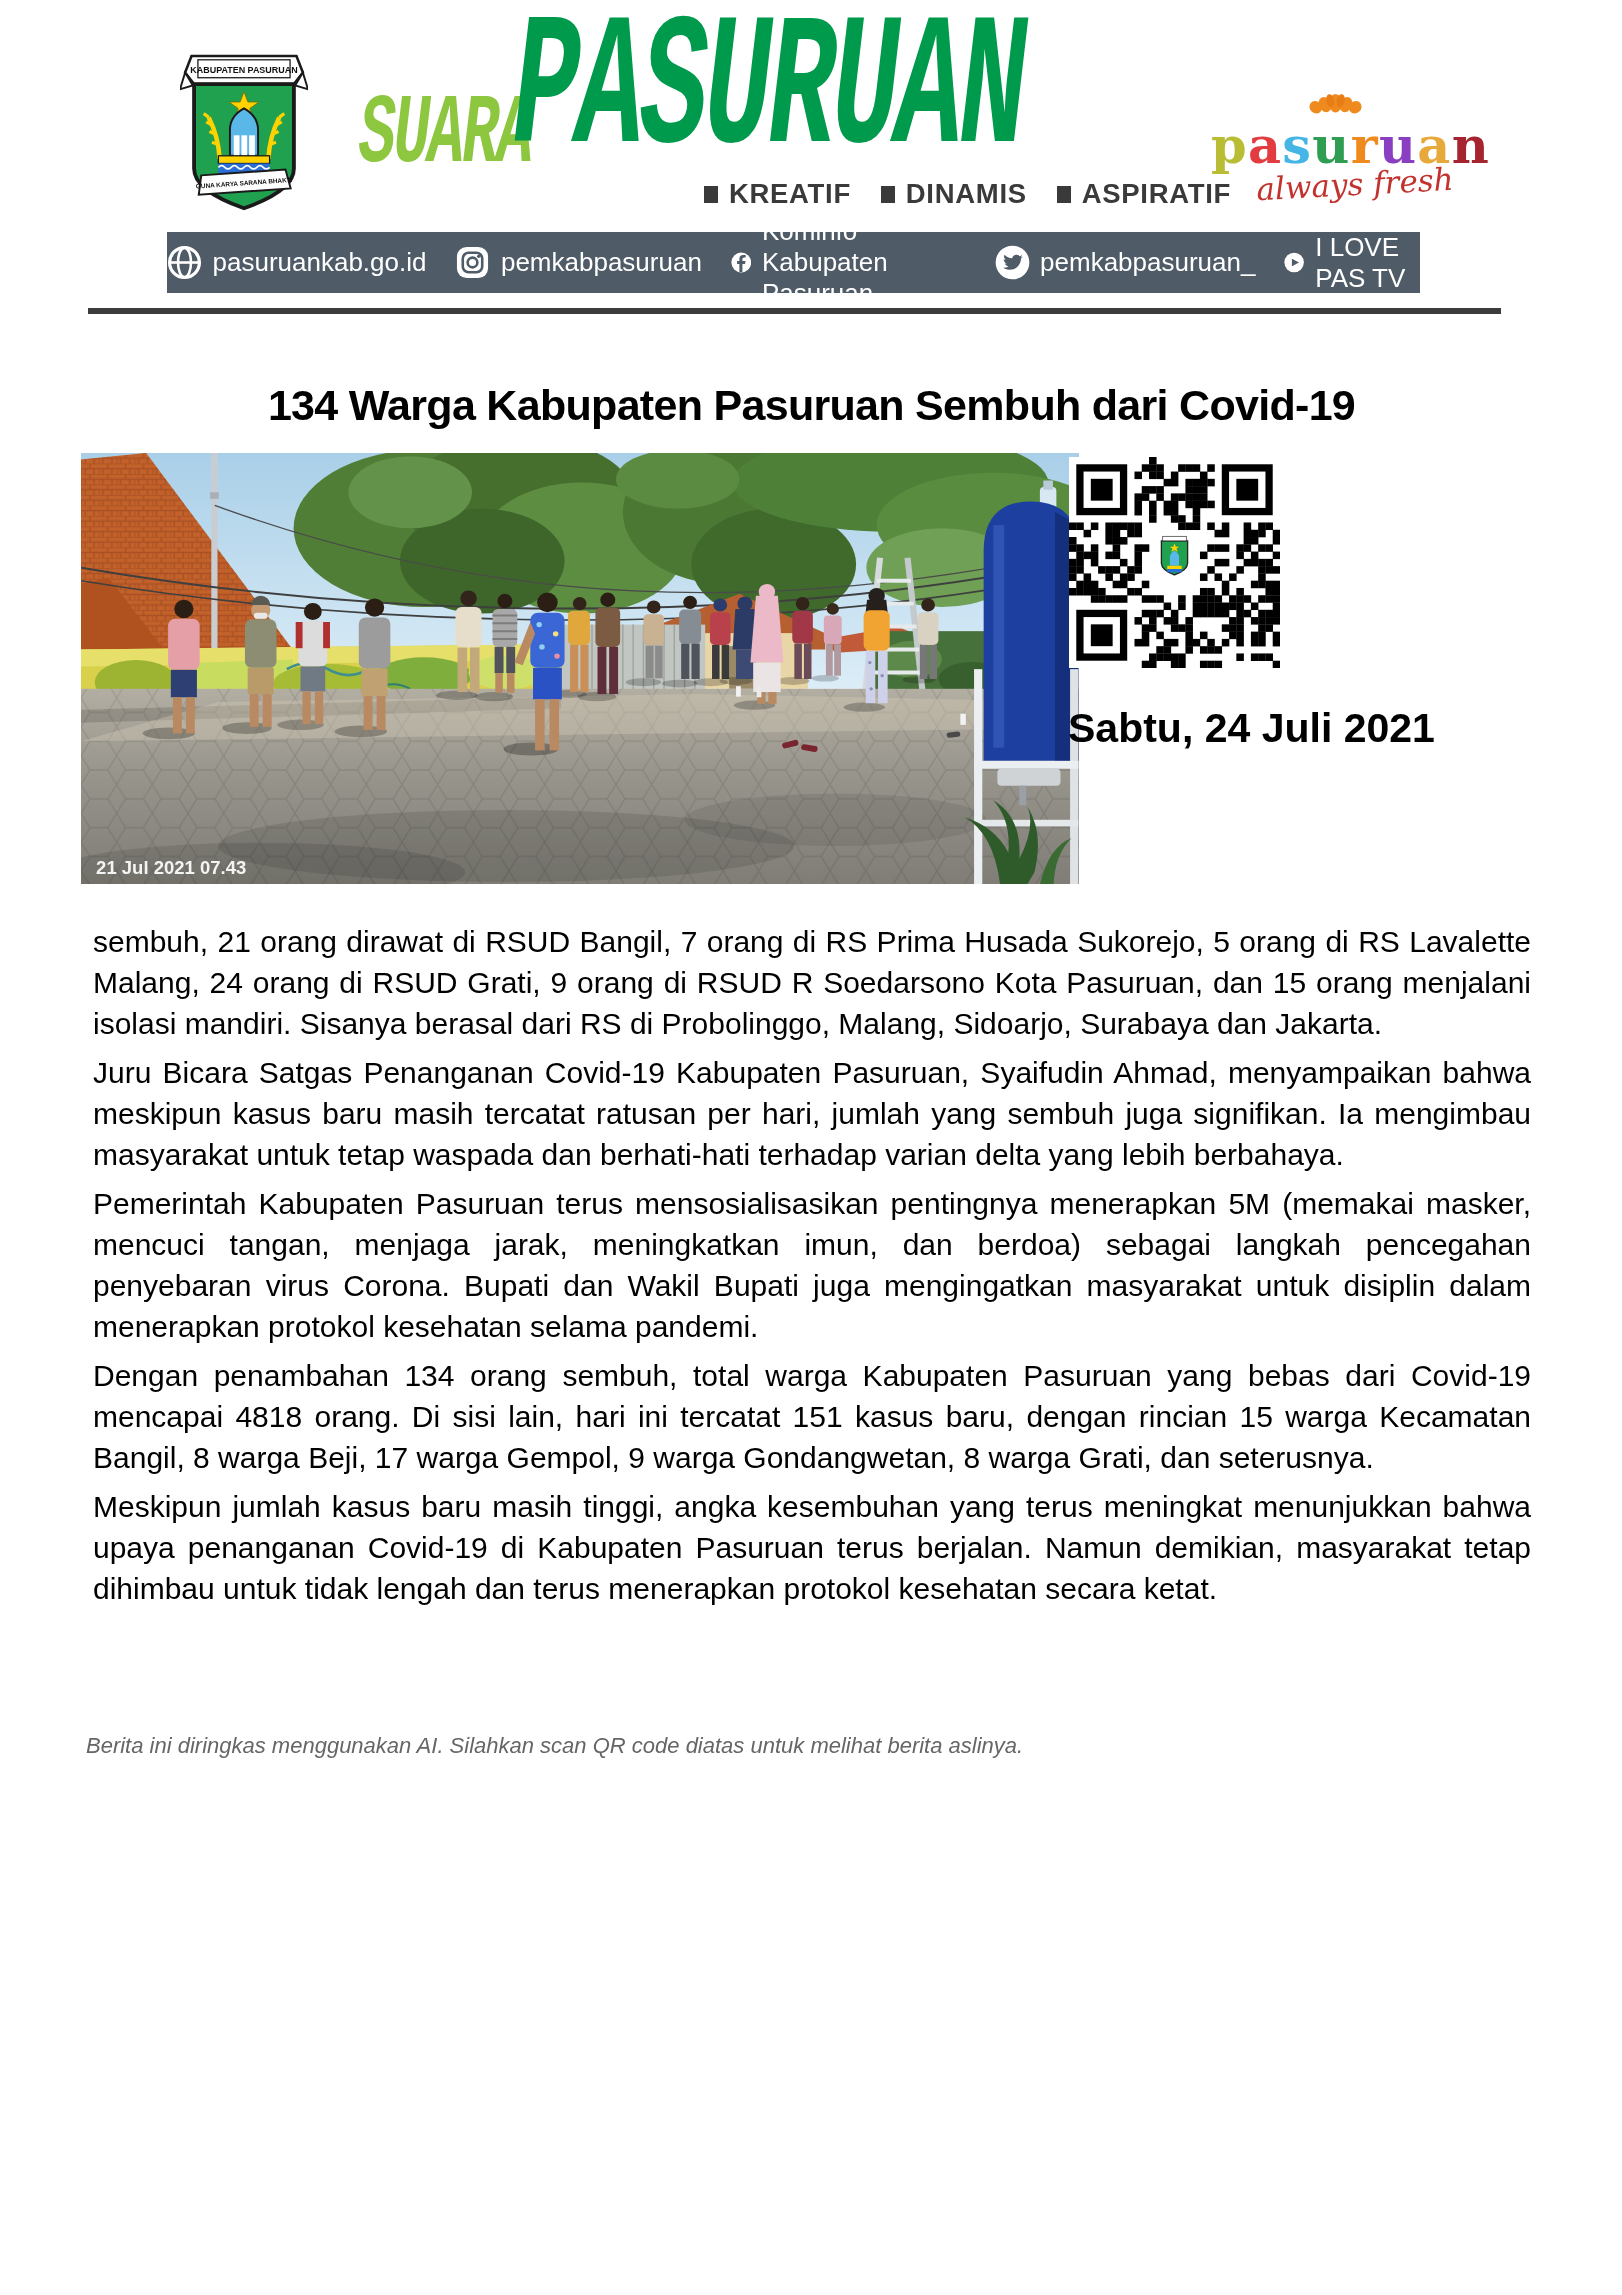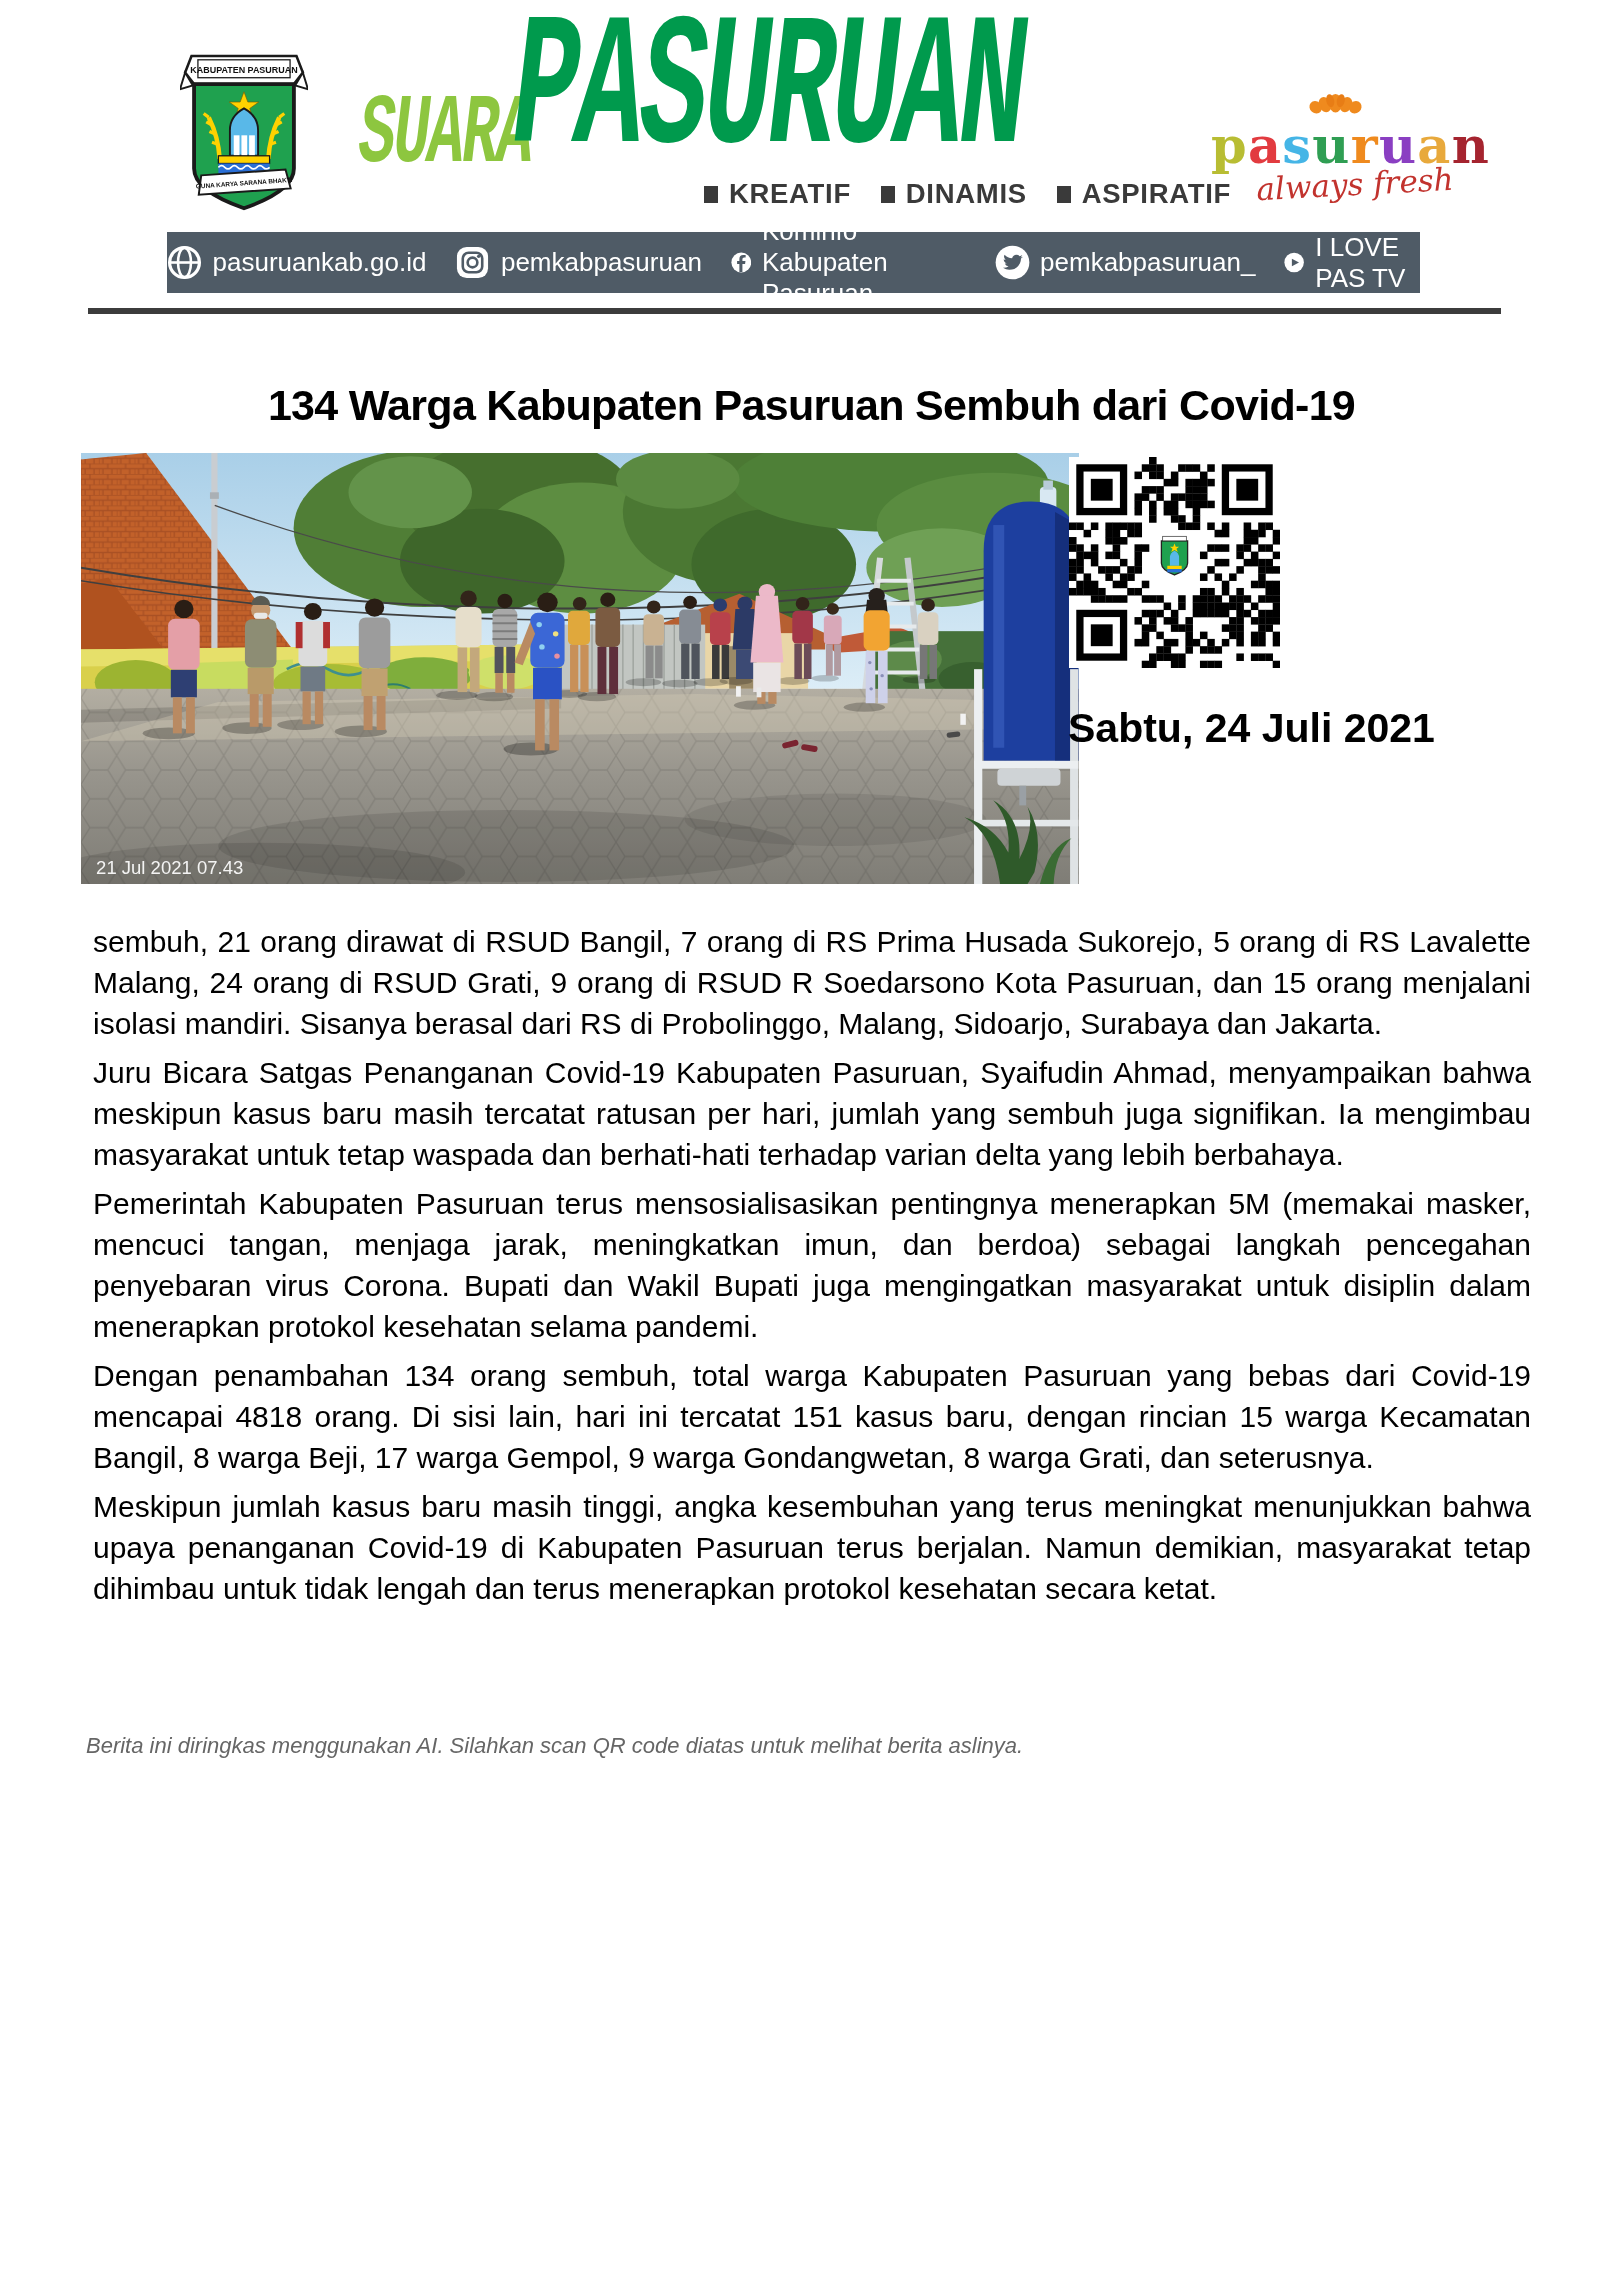--- a/index.html
+++ b/index.html
@@ -27,21 +27,21 @@
   
   .socialbar{position:absolute;left:167px;top:232px;width:1253px;height:61px;background:#4f5b66;
              display:flex;align-items:center;justify-content:center;gap:29px;}
   .soc-item{display:flex;align-items:center;gap:10.5px;color:#fff;font-size:26px;}
   .soc-item svg{display:block;}
   .divider{position:absolute;left:88px;top:308px;width:1413px;height:5.9px;background:#3c3c3c;}
 
   
   .title{position:absolute;left:84px;top:352px;width:1455px;text-align:center;
          font-size:43px;font-weight:bold;letter-spacing:-0.7px;white-space:nowrap;}
-  .photo{position:absolute;left:81px;top:453px;width:998px;height:431px;}
+  .photo{position:absolute;left:81px;top:453px;width:998px;height:431px;font-weight:bold;}
   .photo svg{display:block;width:100%;height:100%;}
   .qr{position:absolute;left:1069px;top:457px;width:211px;height:211px;}
   .date{position:absolute;left:1068px;top:705px;font-size:41px;font-weight:bold;}
   .intro{position:absolute;left:1068px;top:754px;width:472px;font-size:30px;line-height:41px;
          text-align:justify;}
   .bodytext{position:absolute;left:85px;top:913px;width:1454px;font-size:30px;line-height:41px;
             text-align:justify;}
   .bodytext p{margin:8px;}
   .footnote{position:absolute;left:86px;top:1733px;width:1309px;font-size:22px;font-style:italic;color:#666;}
 </style>

